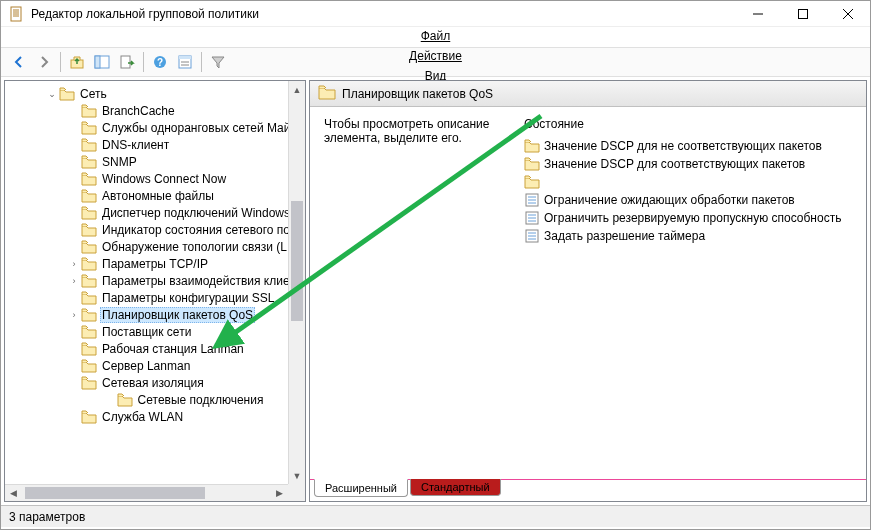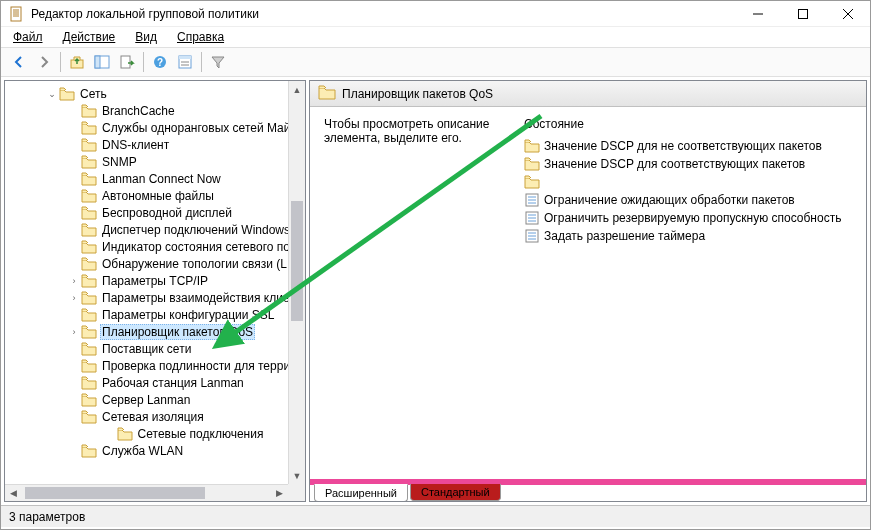--- a/index.html
+++ b/index.html
@@ -35,21 +35,22 @@
     width: 45px; height: 30px;
     display: flex; align-items: center; justify-content: center;
     font-family: inherit;
   }
   
   .menubar {
     height: 20px;
     display: flex;
     align-items: center;
     padding: 0 6px;
-    gap: 8px;
+    gap: 2px;
+    flex-direction: column;
   }
   .menubar .menu-item {
     padding: 2px 6px;
     cursor: default;
   }
   .menubar .menu-item u { text-decoration: underline; }
   
   .toolbar {
     height: 30px;
     display: flex;
@@ -162,21 +163,21 @@
     flex-shrink: 0;
     display: inline-flex; align-items: center; justify-content: center;
   }
   
   .tab-strip {
     height: 22px;
     display: flex;
     align-items: flex-start;
     padding-left: 4px;
     background: #fff;
-    border-top: 6px solid #ec4899;
+    border-top: 1px solid #ec4899;
     position: relative;
   }
   .tab {
     padding: 2px 10px 2px 10px;
     border: 1px solid #999;
     border-top: none;
     background: #b91c1c;
     border-radius: 0 0 4px 4px;
     margin-right: 2px;
     font-size: 11px;
@@ -390,37 +391,29 @@
     <path d="M1 3 L1 1 L5 1 L7 3" fill="#fcedb3" stroke="#caa13b"></path>
   </svg></span>
     <span class="label">SNMP</span>
           </div>
           <div class="tree-row" style="padding-left: 62px;">
             <span class="expander"></span>
     <span class="folder-icon"><svg width="16" height="14" viewBox="0 0 16 14">
     <path d="M1 3 L5 3 L7 5 L15 5 L15 13 L1 13 Z" fill="#fcedb3" stroke="#caa13b"></path>
     <path d="M1 3 L1 1 L5 1 L7 3" fill="#fcedb3" stroke="#caa13b"></path>
   </svg></span>
-    <span class="label">Lanman Connect Now</span>
+    <span class="label">Windows Connect Now</span>
           </div>
           <div class="tree-row" style="padding-left: 62px;">
             <span class="expander"></span>
     <span class="folder-icon"><svg width="16" height="14" viewBox="0 0 16 14">
     <path d="M1 3 L5 3 L7 5 L15 5 L15 13 L1 13 Z" fill="#fcedb3" stroke="#caa13b"></path>
     <path d="M1 3 L1 1 L5 1 L7 3" fill="#fcedb3" stroke="#caa13b"></path>
   </svg></span>
     <span class="label">Автономные файлы</span>
-          </div>
-          <div class="tree-row" style="padding-left: 62px;">
-            <span class="expander"></span>
-    <span class="folder-icon"><svg width="16" height="14" viewBox="0 0 16 14">
-    <path d="M1 3 L5 3 L7 5 L15 5 L15 13 L1 13 Z" fill="#fcedb3" stroke="#caa13b"></path>
-    <path d="M1 3 L1 1 L5 1 L7 3" fill="#fcedb3" stroke="#caa13b"></path>
-  </svg></span>
-    <span class="label">Беспроводной дисплей</span>
           </div>
           <div class="tree-row" style="padding-left: 62px;">
             <span class="expander"></span>
     <span class="folder-icon"><svg width="16" height="14" viewBox="0 0 16 14">
     <path d="M1 3 L5 3 L7 5 L15 5 L15 13 L1 13 Z" fill="#fcedb3" stroke="#caa13b"></path>
     <path d="M1 3 L1 1 L5 1 L7 3" fill="#fcedb3" stroke="#caa13b"></path>
   </svg></span>
     <span class="label">Диспетчер подключений Windows</span>
           </div>
           <div class="tree-row" style="padding-left: 62px;">
@@ -471,28 +464,20 @@
   </svg></span>
     <span class="label">Планировщик пакетов QoS</span>
           </div>
           <div class="tree-row" style="padding-left: 62px;">
             <span class="expander"></span>
     <span class="folder-icon"><svg width="16" height="14" viewBox="0 0 16 14">
     <path d="M1 3 L5 3 L7 5 L15 5 L15 13 L1 13 Z" fill="#fcedb3" stroke="#caa13b"></path>
     <path d="M1 3 L1 1 L5 1 L7 3" fill="#fcedb3" stroke="#caa13b"></path>
   </svg></span>
     <span class="label">Поставщик сети</span>
-          </div>
-          <div class="tree-row" style="padding-left: 62px;">
-            <span class="expander"></span>
-    <span class="folder-icon"><svg width="16" height="14" viewBox="0 0 16 14">
-    <path d="M1 3 L5 3 L7 5 L15 5 L15 13 L1 13 Z" fill="#fcedb3" stroke="#caa13b"></path>
-    <path d="M1 3 L1 1 L5 1 L7 3" fill="#fcedb3" stroke="#caa13b"></path>
-  </svg></span>
-    <span class="label">Проверка подлинности для терри</span>
           </div>
           <div class="tree-row" style="padding-left: 62px;">
             <span class="expander"></span>
     <span class="folder-icon"><svg width="16" height="14" viewBox="0 0 16 14">
     <path d="M1 3 L5 3 L7 5 L15 5 L15 13 L1 13 Z" fill="#fcedb3" stroke="#caa13b"></path>
     <path d="M1 3 L1 1 L5 1 L7 3" fill="#fcedb3" stroke="#caa13b"></path>
   </svg></span>
     <span class="label">Рабочая станция Lanman</span>
           </div>
           <div class="tree-row" style="padding-left: 62px;">

